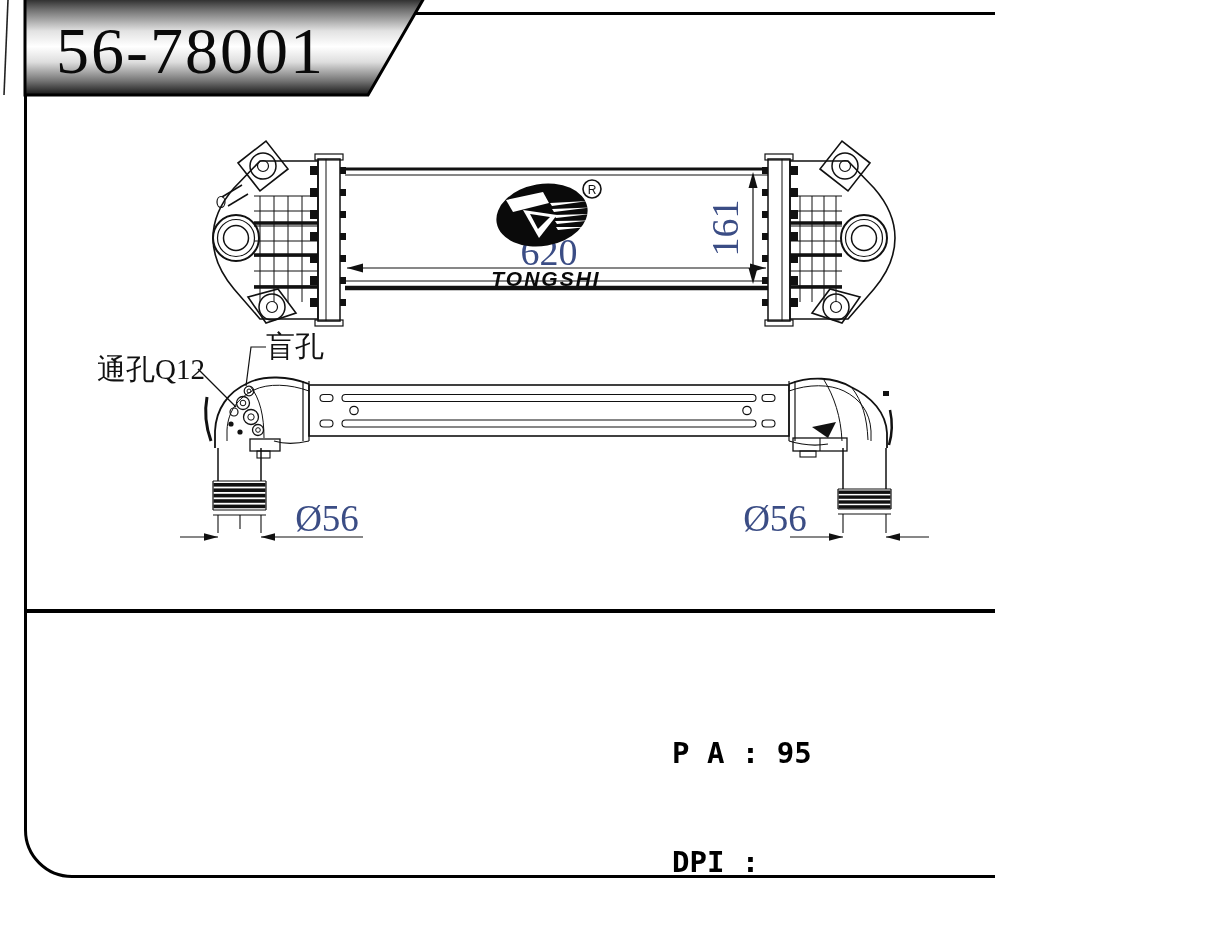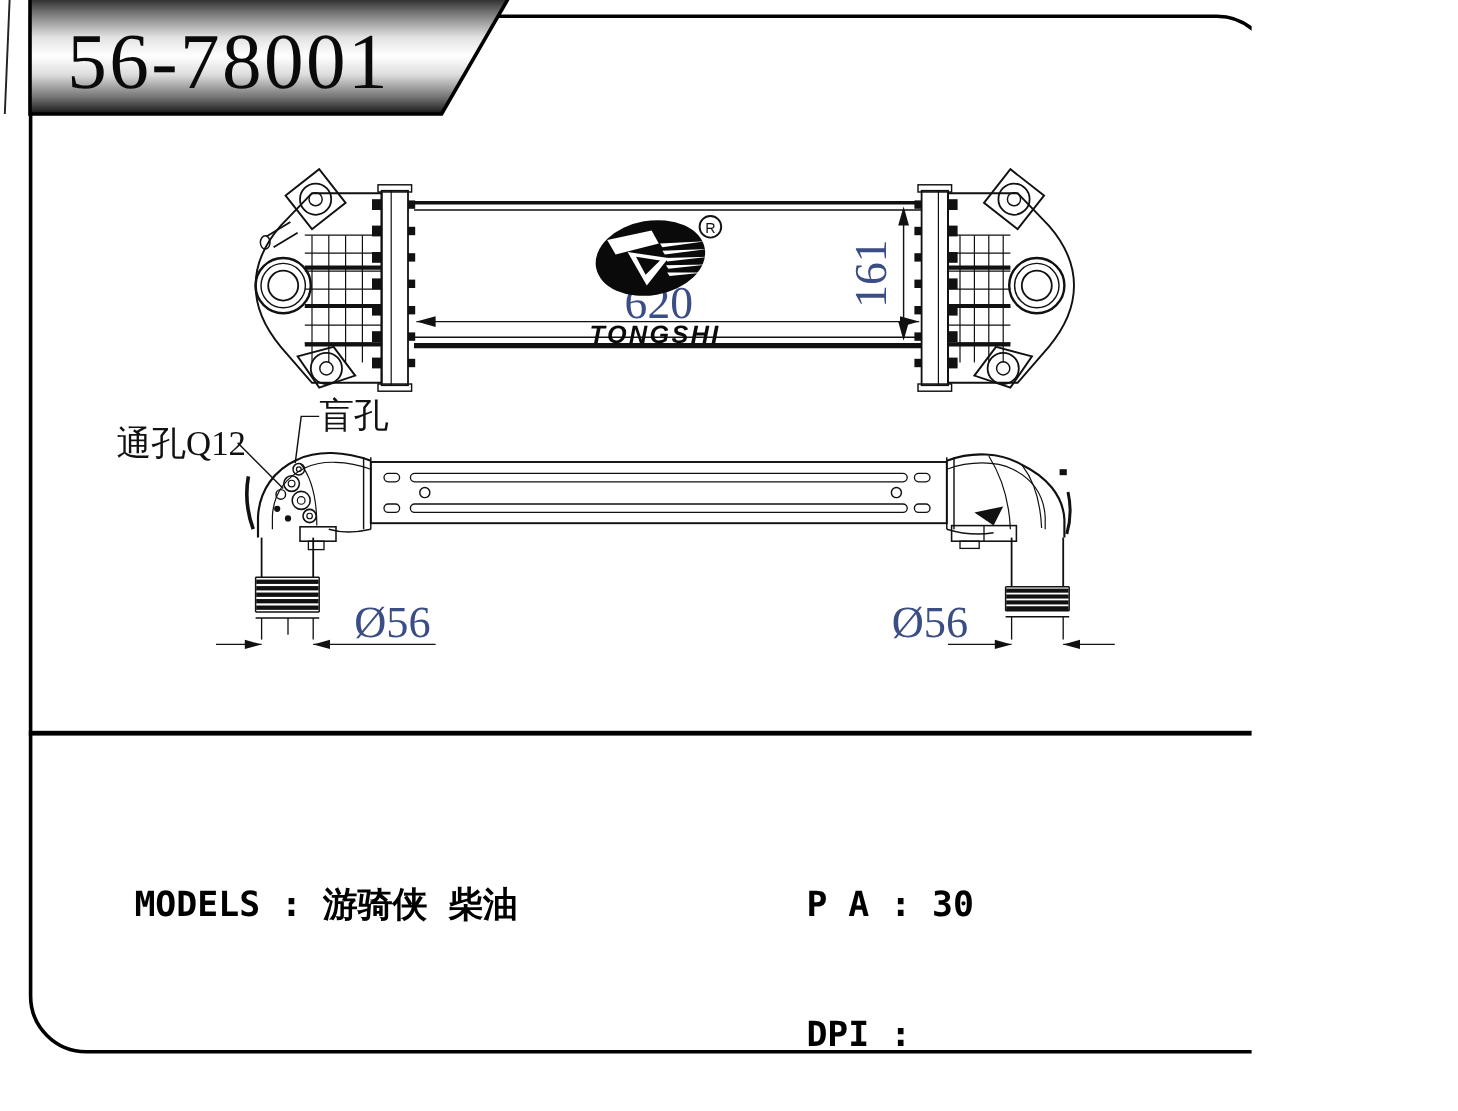--- a/index.html
+++ b/index.html
@@ -1,17 +1,17 @@
 <!DOCTYPE html>
 <html><head>
 <meta charset="utf-8">
 <style>
   html,body{margin:0;padding:0;background:#ffffff;}
   .stage{position:relative;width:995px;height:926px;background:#ffffff;overflow:hidden;
-         font-family:"Liberation Sans",sans-serif;padding-left:48px;}
+         font-family:"Liberation Sans",sans-serif;}
   .page-border{position:absolute;left:24px;top:12px;width:1038px;height:866px;
                border:3px solid #000;border-radius:0 48px 0 48px;box-sizing:border-box;}
   .divider{position:absolute;left:24px;top:609px;width:1038px;height:4px;background:#000;}
   .abs{position:absolute;}
   svg{display:block;}
   .ln{stroke:#111;fill:none;}
   .fil{fill:#111;stroke:none;}
   .dimtxt{font-family:"Liberation Serif",serif;fill:#3b4d85;}
   .calltxt{font-family:"Liberation Serif",serif;fill:#111;}
   .bannertxt{font-family:"Liberation Serif",serif;fill:#0a0a0a;letter-spacing:2px;}
@@ -318,24 +318,23 @@
         <line class="ln" x1="198" y1="369" x2="236" y2="407" stroke-width="1.2"></line>
       </g>
       <g>
         <text class="calltxt" x="266" y="356" font-size="29">盲孔</text>
         <path class="ln" stroke-width="1.2" d="M266,347 L251,347 L246,386"></path>
       </g>
     </g>
   </svg>
 
   <div class="specs" style="left:112px;top:665px;">
-    <div class="line">MODELS : 游骑侠 柴油</div>
     
     
   </div>
   <div class="specs" style="left:672px;top:665px;">
-    <div class="line">P A : 30</div>
+    <div class="line">P A : 95</div>
     <div class="line">DPI :</div>
     
     
   </div>
 
 </div>
 
 </body></html>

